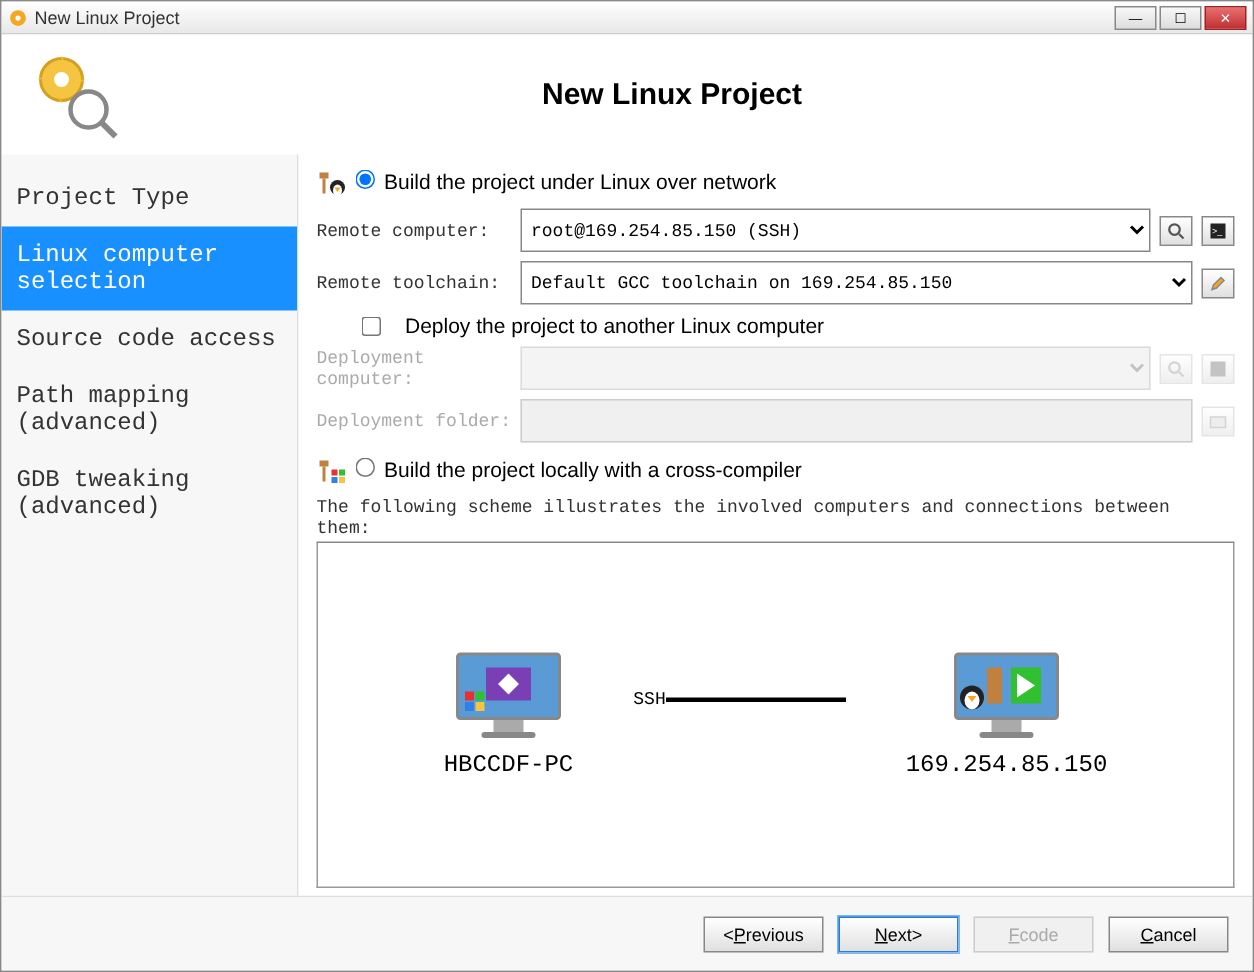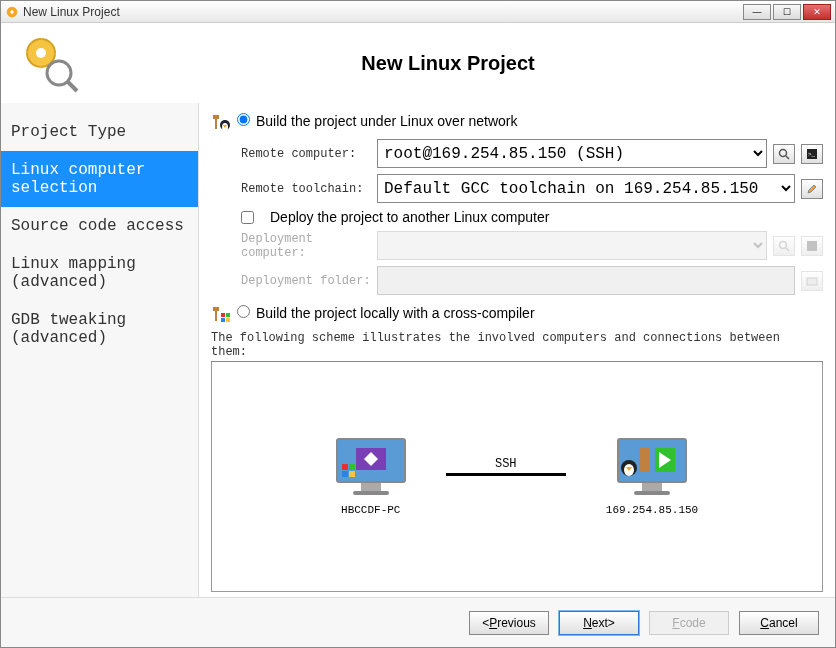--- a/index.html
+++ b/index.html
@@ -14,38 +14,38 @@
 .header-icon { width: 60px; height: 60px; position: relative; }
 .header-title { flex: 1; text-align: center; font-size: 20px; font-weight: bold; font-family: Arial; color: #000; }
 .main { display: flex; height: 494px; }
 .sidebar { width: 198px; background: #f7f7f7; border-right: 1px solid #ddd; padding-top: 10px; }
 .sidebar-item { padding: 10px 10px; font-family: "Courier New", monospace; font-size: 16px; color: #333; cursor: pointer; }
 .sidebar-item.selected { background: #1890ff; color: #fff; }
 .content { flex: 1; padding: 10px 12px; background: #fff; overflow: hidden; }
 .opt-row { display: flex; align-items: flex-start; gap: 6px; margin-bottom: 6px; }
 .opt-icon { width: 20px; height: 20px; flex-shrink: 0; }
 .opt-label { font-size: 14px; font-family: Arial; color: #000; }
-.form-grid { margin-left: 30px; }
+.form-grid { }
 .form-row { display: flex; align-items: center; gap: 6px; margin-bottom: 6px; }
 .form-label { width: 130px; font-family: "Courier New", monospace; font-size: 12px; color: #333; }
 .form-label.disabled { color: #aaa; }
-.form-select { flex: 1; height: 29px; font-family: "Courier New", monospace; font-size: 16px; border: 1px solid #888; background: #fff; padding: 1px 2px; }
+.form-select { flex: 1; height: 29px; font-family: "Courier New", monospace; font-size: 12px; border: 1px solid #888; background: #fff; padding: 1px 2px; }
 .form-select:disabled { background: #f0f0f0; color: #aaa; border-color: #ccc; }
 .icon-btn { width: 22px; height: 20px; border: 1px solid #888; background: linear-gradient(#fff,#e0e0e0); display: flex; align-items: center; justify-content: center; cursor: pointer; flex-shrink: 0; }
 .icon-btn.disabled { opacity: 0.5; border-color: #ccc; }
 .check-row { display: flex; align-items: center; gap: 16px; margin: 5px 0 6px 30px; }
 .scheme-text { font-family: "Courier New", monospace; font-size: 12px; color: #333; margin-top: 4px; border-bottom: 1px solid #888; padding-bottom: 2px; }
 .diagram { border: 1px solid #999; border-top: none; height: 230px; background: #fff; display: flex; align-items: center; justify-content: center; gap: 40px; }
 .diag-node { display: flex; flex-direction: column; align-items: center; gap: 6px; }
 .diag-computer { width: 70px; height: 60px; position: relative; }
 .diag-monitor { width: 70px; height: 45px; background: #4a90d9; border: 2px solid #888; border-radius: 3px; position: relative; }
 .diag-stand { width: 20px; height: 8px; background: #aaa; margin: 0 auto; }
 .diag-base { width: 36px; height: 4px; background: #888; margin: 0 auto; border-radius: 2px; }
-.diag-label { font-family: "Courier New", monospace; font-size: 11px; }
-.diag-conn { display: flex; flex-direction: column; align-items: center; margin-top: -20px; }
+.diag-label { font-family: "Courier New", monospace; font-size: 16px; }
+.diag-conn { display: flex; flex-direction: row; align-items: center; margin-top: -20px; }
 .diag-conn-label { font-family: "Courier New", monospace; font-size: 12px; margin-bottom: 2px; }
 .diag-line { width: 120px; height: 3px; background: #000; }
 .footer { height: 50px; border-top: 1px solid #ddd; display: flex; align-items: center; justify-content: flex-end; gap: 10px; padding: 0 16px; background: #f7f7f7; }
 .btn { min-width: 80px; height: 24px; border: 1px solid #888; background: linear-gradient(#fff,#e0e0e0); font-size: 12px; cursor: pointer; padding: 0 10px; display: inline-flex; align-items: center; justify-content: center; }
 .btn.default { border: 1px solid #2a7ad6; box-shadow: 0 0 0 1px #7ab8f0; }
 .btn:disabled { color: #aaa; border-color: #ccc; background: #f0f0f0; }
 .underline { text-decoration: underline; }
 input[type=radio], input[type=checkbox] { margin: 0; }
 .disabled-text { color: #aaa; }
 </style>
@@ -76,21 +76,21 @@
       </svg>
   </div>
   <div class="header-title">New Linux Project</div>
 </div>
 
 <div class="main">
   <div class="sidebar">
     <div class="sidebar-item">Project Type</div>
     <div class="sidebar-item selected">Linux computer selection</div>
     <div class="sidebar-item">Source code access</div>
-    <div class="sidebar-item">Linux mapping (advanced)</div>
+    <div class="sidebar-item">Path mapping (advanced)</div>
     <div class="sidebar-item">GDB tweaking (advanced)</div>
   </div>
 
   <div class="content">
     <div class="opt-row">
       <span class="opt-icon"><svg viewBox="0 0 20 20">
             <rect x="2" y="2" width="6" height="4" fill="#c08040"></rect>
             <rect x="4" y="6" width="2" height="10" fill="#c08040"></rect>
             <circle cx="14" cy="12" r="5" fill="#222"></circle>
             <ellipse cx="14" cy="14" rx="3" ry="4" fill="#fff"></ellipse>

